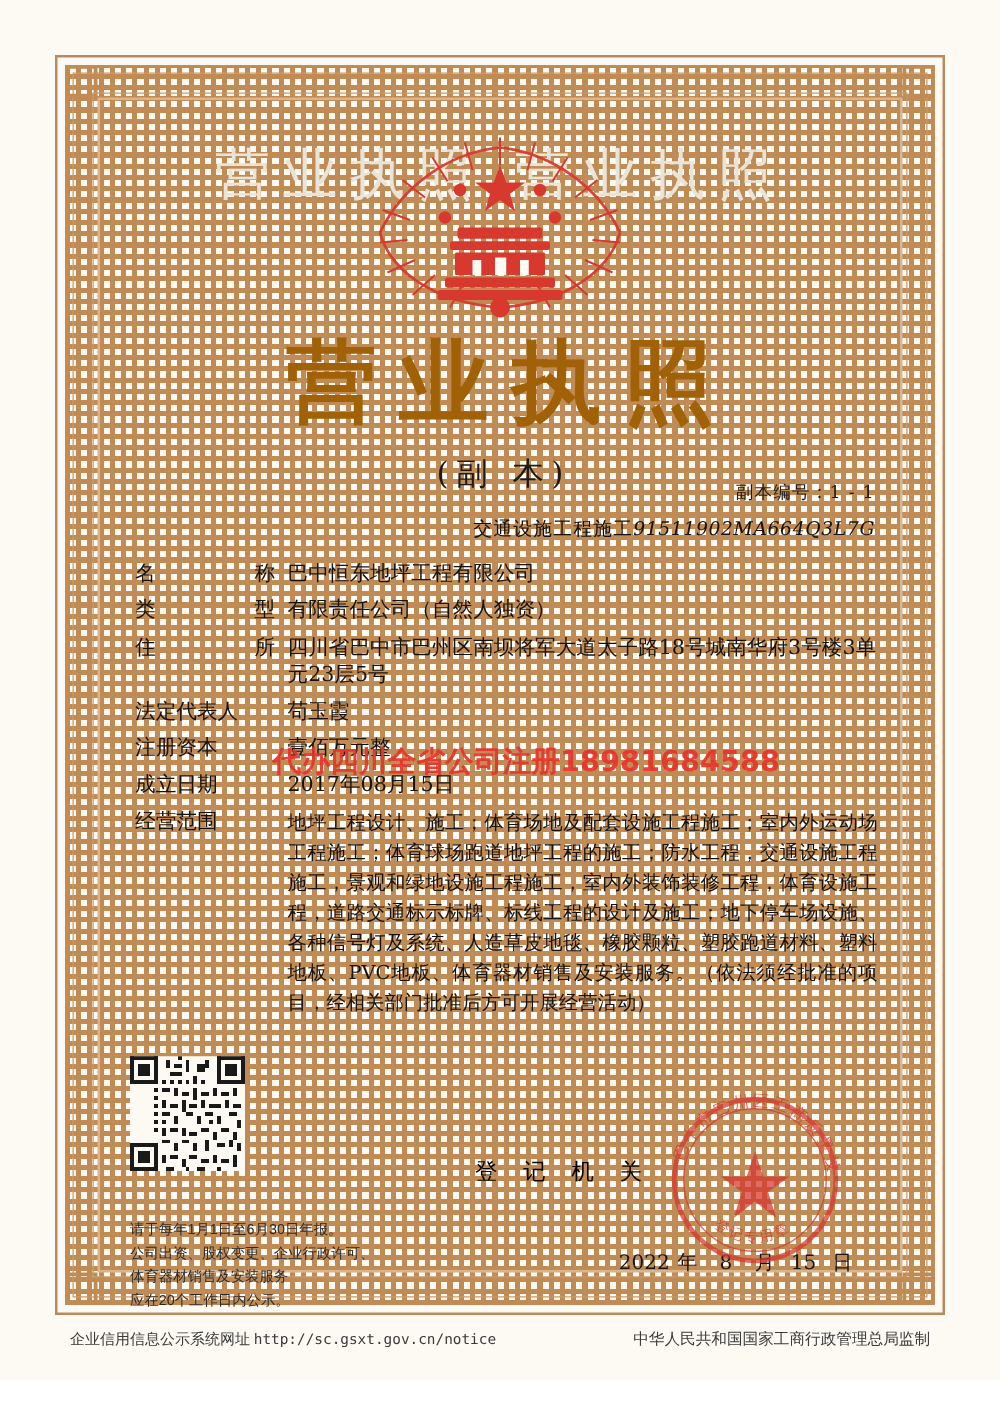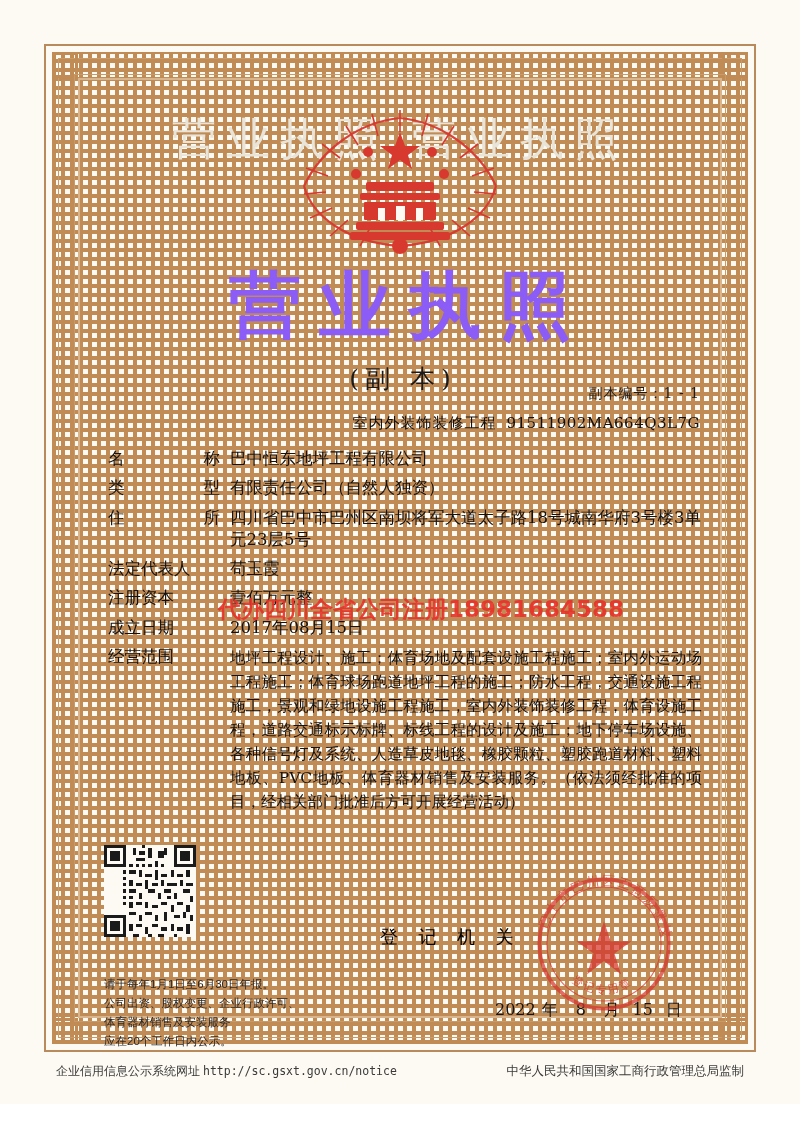--- a/index.html
+++ b/index.html
@@ -110,21 +110,21 @@
   .title {
     position: absolute;
     top: 258px;
     left: 0;
     width: 100%;
     text-align: center;
     font-family: "DejaVu Serif", serif;
     font-weight: bold;
     font-size: 72px;
     letter-spacing: 18px;
-    color: #8b5cf6;
+    color: #a16207;
     text-indent: 18px;
   }
   .subtitle {
     position: absolute;
     top: 362px;
     left: 0;
     width: 100%;
     text-align: center;
     font-family: "DejaVu Serif", serif;
     font-size: 25px;
@@ -144,22 +144,22 @@
   .credit-code {
     position: absolute;
     top: 414px;
     right: 100px;
     font-family: "DejaVu Serif", serif;
     font-size: 15px;
     color: #111;
     letter-spacing: 1px;
   }
   .credit-code .code {
-    margin-left: 10px;
     letter-spacing: 0.5px;
+    font-style: italic;
   }
 
   
   .fields {
     position: absolute;
     left: 108px;
     top: 448px;
     width: 594px;
     font-family: "DejaVu Serif", serif;
     color: #121212;
@@ -354,21 +354,21 @@
   </div>
 
   <div class="title">营业执照</div>
   <div class="subtitle">(副 本)</div>
 
   <div class="copy-no">
     <span>副本编号：</span><span>1 - 1</span>
   </div>
 
   <div class="credit-code">
-    <span>室内外装饰装修工程</span><span class="code">91511902MA664Q3L7G</span>
+    <span>交通设施工程施工</span><span class="code">91511902MA664Q3L7G</span>
   </div>
 
   <div class="fields">
     <div class="row">
       <div class="label lbl">
           <span>名</span>
           <span>称</span>
         </div>
       <div class="value">巴中恒东地坪工程有限公司</div>
     </div>

